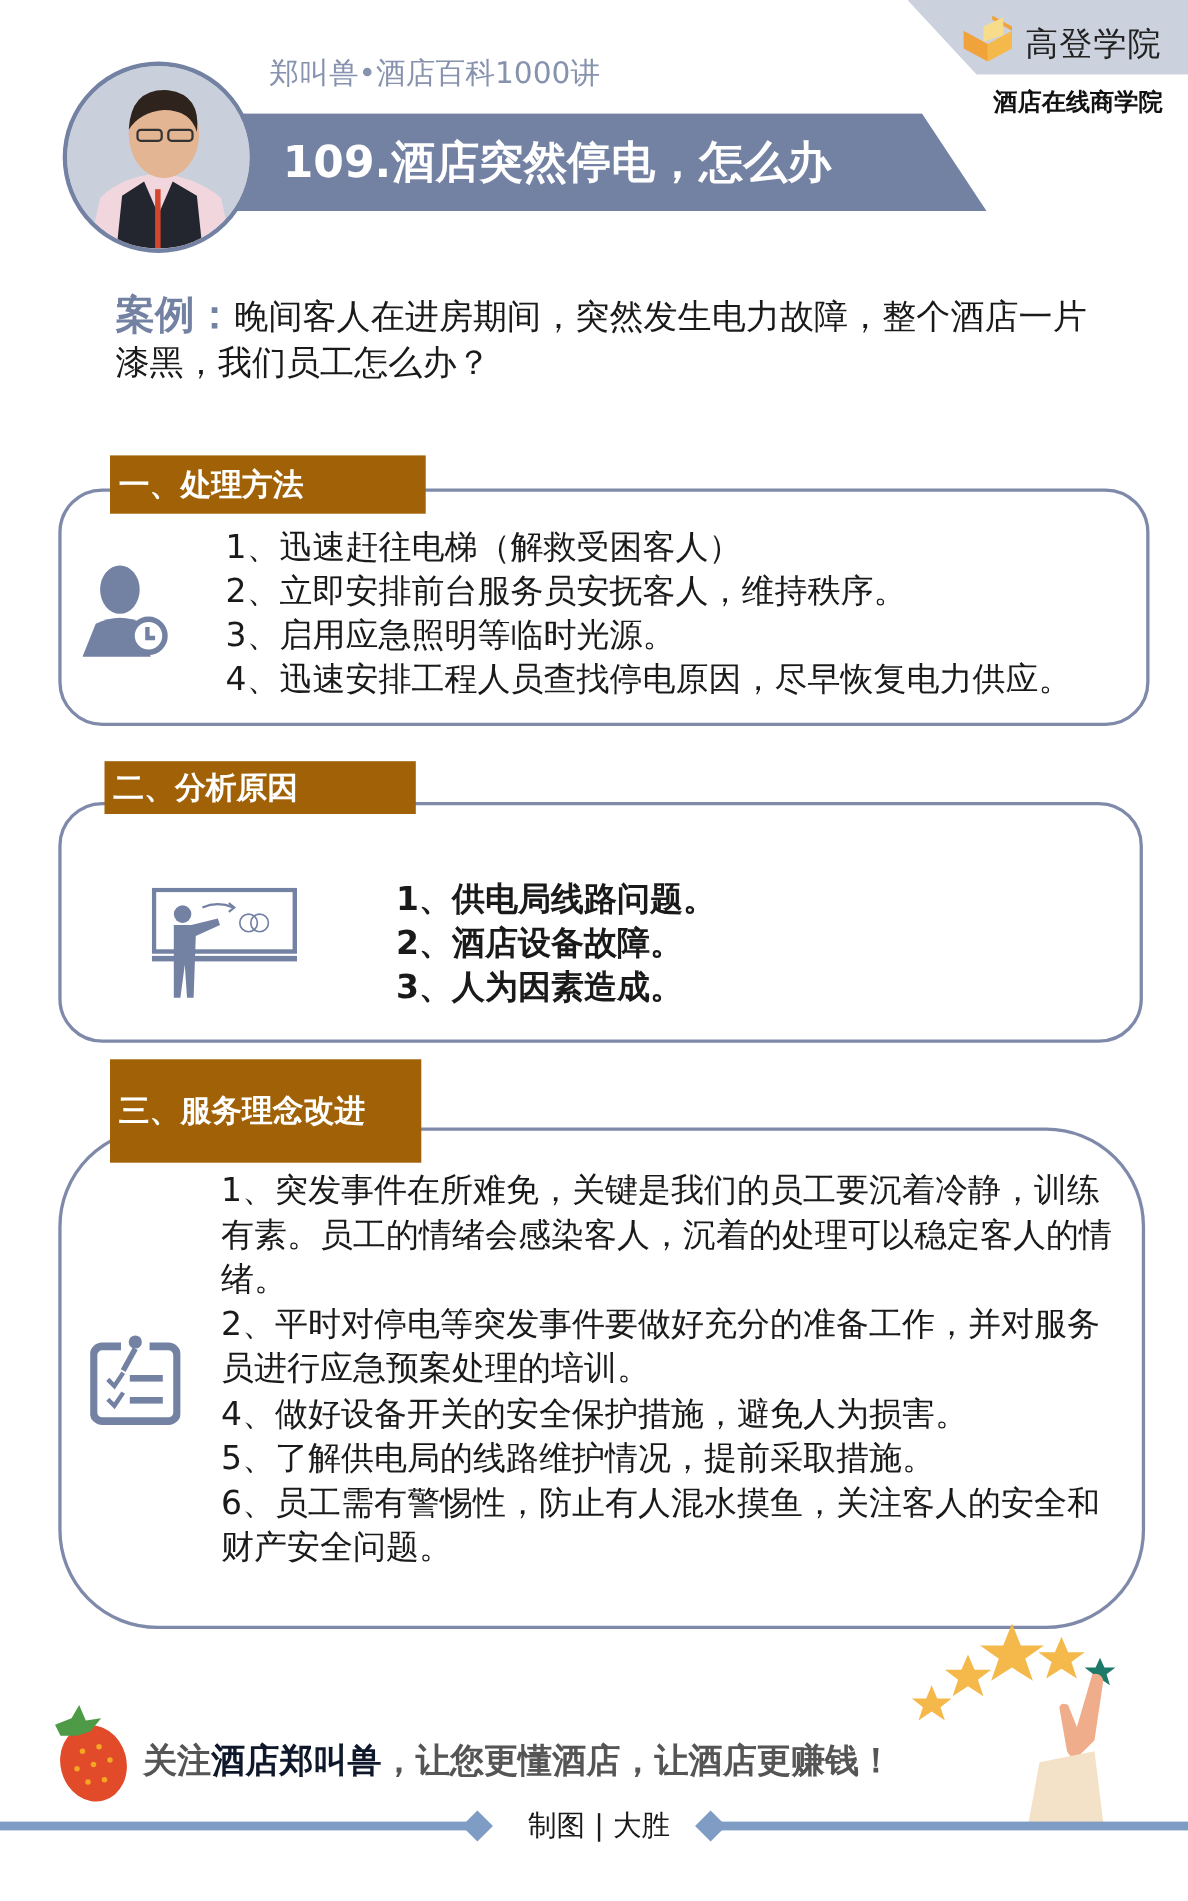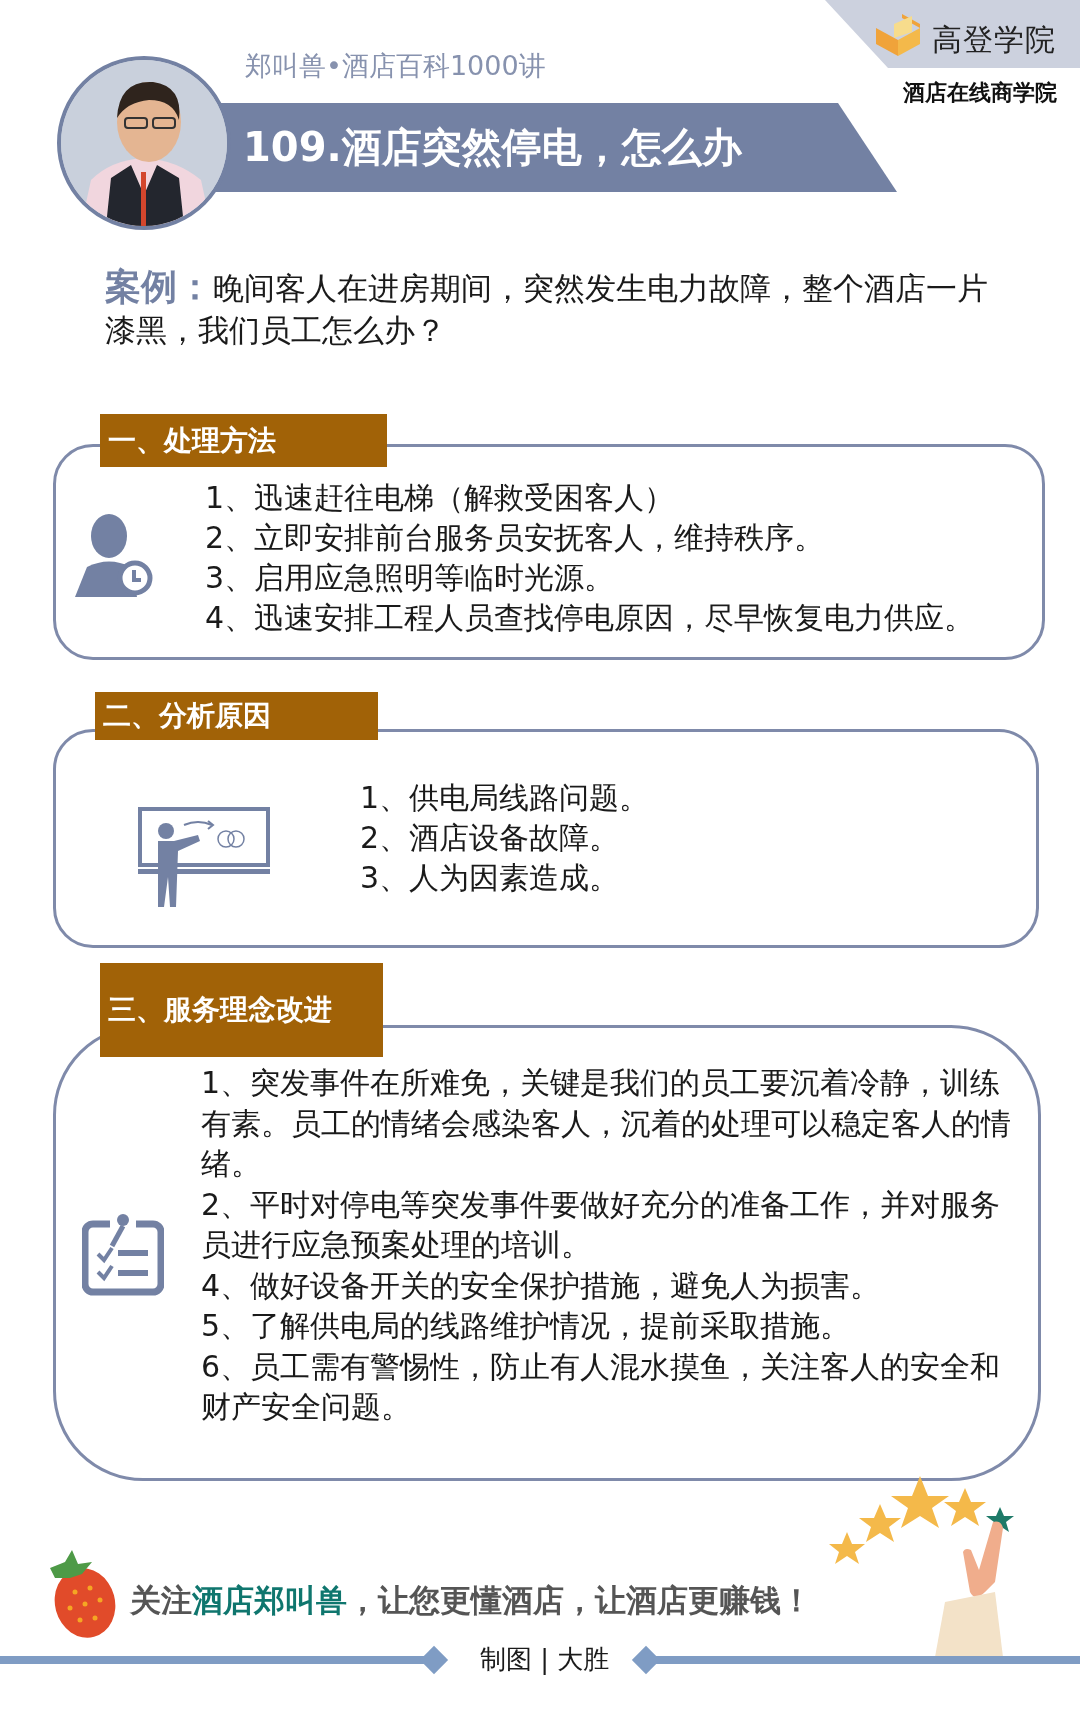--- a/index.html
+++ b/index.html
@@ -20,21 +20,21 @@
     .logo-mark { left: 872px; top: 10px; width: 52px; height: 46px; }
     .logo-name { left: 932px; top: 20px; font-size: 30px; color: #222; letter-spacing: 1px; }
     .logo-sub { left: 903px; top: 78px; font-size: 22px; font-weight: bold; color: #111; }
 
     .series-title { left: 245px; top: 48px; font-size: 27px; color: #8792ae; }
     .title-bar {
       left: 205px; top: 103px; width: 692px; height: 89px;
       background: #7381a3;
       clip-path: polygon(0 0, 633px 0, 100% 100%, 0 100%);
     }
-    .title-text { left: 243px; top: 120px; font-size: 40px; font-weight: bold; color: #ffffff; white-space: nowrap; }
+    .title-text { left: 257px; top: 120px; font-size: 40px; font-weight: bold; color: #ffffff; white-space: nowrap; }
 
     .avatar {
       left: 57px; top: 56px; width: 166px; height: 166px; border-radius: 50%;
       border: 4px solid #7381a3; background: #c9d0dc; overflow: hidden;
     }
 
     
     .case { left: 105px; top: 266px; width: 900px; font-size: 31px; line-height: 42px; color: #1a1a1a; }
     .case-label { color: #7381a3; font-weight: bold; font-size: 36px; }
 
@@ -45,21 +45,21 @@
     .tab {
       background: #a16207; color: #fff; font-weight: bold; font-size: 28px;
       padding-left: 8px; display: flex; align-items: center; box-sizing: border-box;
     }
     .list { font-size: 30px; line-height: 40px; color: #1a1a1a; }
     .list div { white-space: nowrap; }
     .wrap div { white-space: normal; margin-left: 16px; }
 
     
     .slogan { left: 130px; top: 1580px; font-size: 31px; font-weight: bold; color: #555; white-space: nowrap; }
-    .slogan .hl { color: #0f766e; }
+    .slogan .hl { color: #0f172a; }
     .foot-line { height: 8px; background: #7f9cc4; top: 1656px; }
     .diamond { width: 20px; height: 20px; background: #7f9cc4; transform: rotate(45deg); top: 1650px; }
     .credit { left: 480px; top: 1642px; font-size: 26px; color: #1a1a1a; white-space: nowrap; }
   </style>
 </head>
 <body>
 
 <div class="abs logo-band"></div>
 <svg class="abs logo-mark" viewBox="0 0 52 46">
   <polygon points="4,18 26,30 26,46 4,34" fill="#f0a33a"></polygon>
@@ -111,21 +111,21 @@
 <svg class="abs" style="left:138px; top:807px;" width="132" height="104" viewBox="0 0 132 104">
   <rect x="2" y="2" width="128" height="56" fill="#fff" stroke="#7381a3" stroke-width="4"></rect>
   <rect x="0" y="62" width="132" height="5" fill="#7381a3"></rect>
   <circle cx="28" cy="24" r="8" fill="#7381a3"></circle>
   <path d="M20,34 L36,34 L60,28 L62,34 L40,44 L38,100 L32,100 L30,70 L26,100 L20,100 Z" fill="#7381a3"></path>
   <path d="M46,18 Q60,12 74,18" stroke="#7381a3" stroke-width="2" fill="none"></path>
   <path d="M70,14 L75,18 L70,22" stroke="#7381a3" stroke-width="2" fill="none"></path>
   <circle cx="88" cy="32" r="8" fill="none" stroke="#7381a3" stroke-width="1.5"></circle>
   <circle cx="98" cy="32" r="8" fill="none" stroke="#7381a3" stroke-width="1.5"></circle>
 </svg>
-<div class="abs list" style="left:360px; top:778px;">
+<div class="abs list" style="left:360px; top:798px;font-weight:bold;">
   <div>1、供电局线路问题。</div>
   <div>2、酒店设备故障。</div>
   <div>3、人为因素造成。</div>
 </div>
 
 <div class="abs box" style="left:53px; top:1025px; width:982px; height:450px; border-radius:90px;"></div>
 <div class="abs tab" style="left:100px; top:963px; width:283px; height:94px; padding-top:0;">三、服务理念改进</div>
 <svg class="abs" style="left:82px; top:1212px;" width="82" height="84" viewBox="0 0 82 84">
   <rect x="3" y="12" width="76" height="68" rx="8" fill="none" stroke="#7381a3" stroke-width="7"></rect>
   <rect x="28" y="4" width="26" height="14" fill="#fff"></rect>

